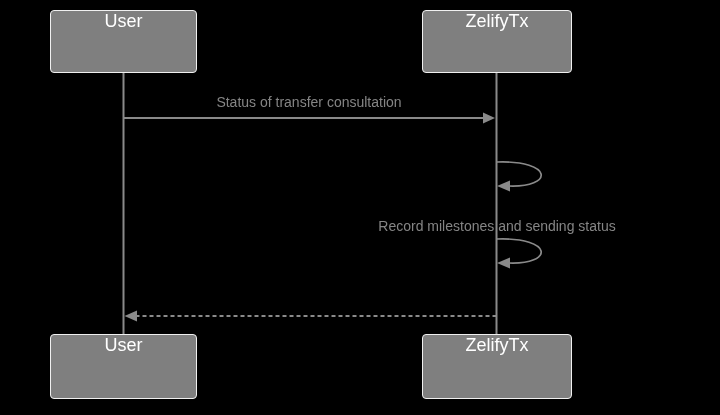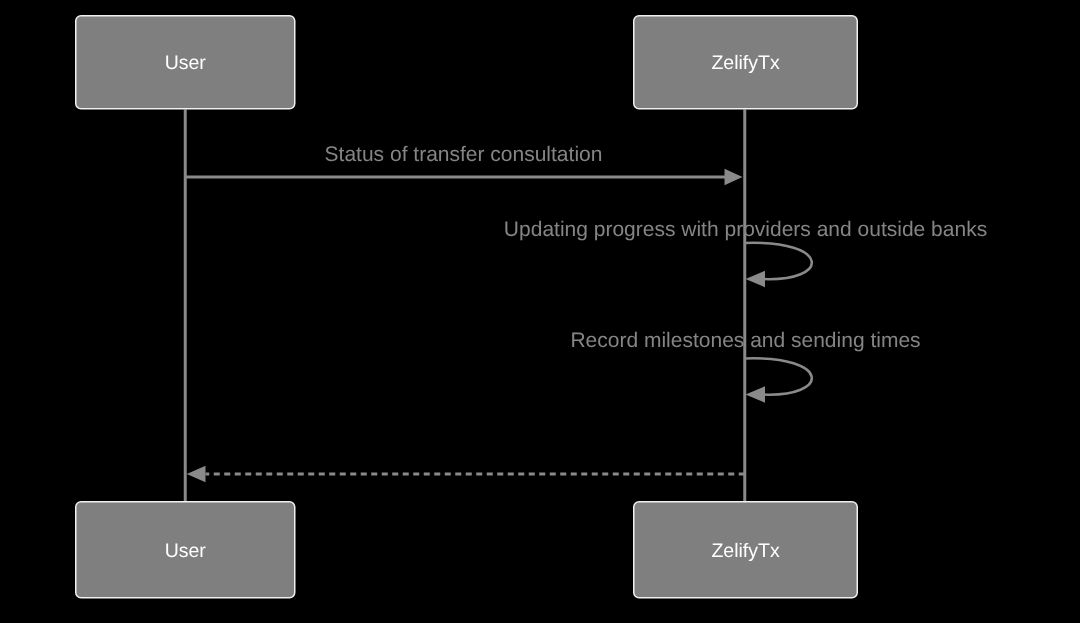--- a/index.html
+++ b/index.html
@@ -43,23 +43,22 @@
     fill: var(--line-color, #8a8a8a);
     stroke: none;
   }
   .actor-box {
     position: absolute;
     box-sizing: border-box;
     background: var(--actor-fill, #7f7f7f);
     border: 1.5px solid var(--actor-border, #f0f0f0);
     border-radius: 4px;
     color: var(--actor-text, #fff);
-    font-size: 13px;
+    font-size: 18px;
     display: flex;
-    align-items: center;
     justify-content: center;
   }
   .actor-user-top    { left: 50px;  top: 10px;  width: 147px; height: 63px; }
   .actor-zelify-top  { left: 422px; top: 10px;  width: 150px; height: 63px; }
   .actor-user-bot    { left: 50px;  top: 334px; width: 147px; height: 65px; }
   .actor-zelify-bot  { left: 422px; top: 334px; width: 150px; height: 65px; }
   .msg-label {
     position: absolute;
     transform: translateX(-50%);
     white-space: nowrap;
@@ -103,16 +102,15 @@
   </div>
 
   <div class="actor-box actor-user-bot">
     <span>User</span>
   </div>
   <div class="actor-box actor-zelify-bot">
     <span>ZelifyTx</span>
   </div>
 
   <div class="msg-label msg-label-1">Status of transfer consultation</div>
-  <div class="msg-label msg-label-2">Updating progress with providers and outside banks</div>
-  <div class="msg-label msg-label-3">Record milestones and sending times</div>
+  <div class="msg-label msg-label-3">Record milestones and sending status</div>
 
 </div>
 
 </body></html>

